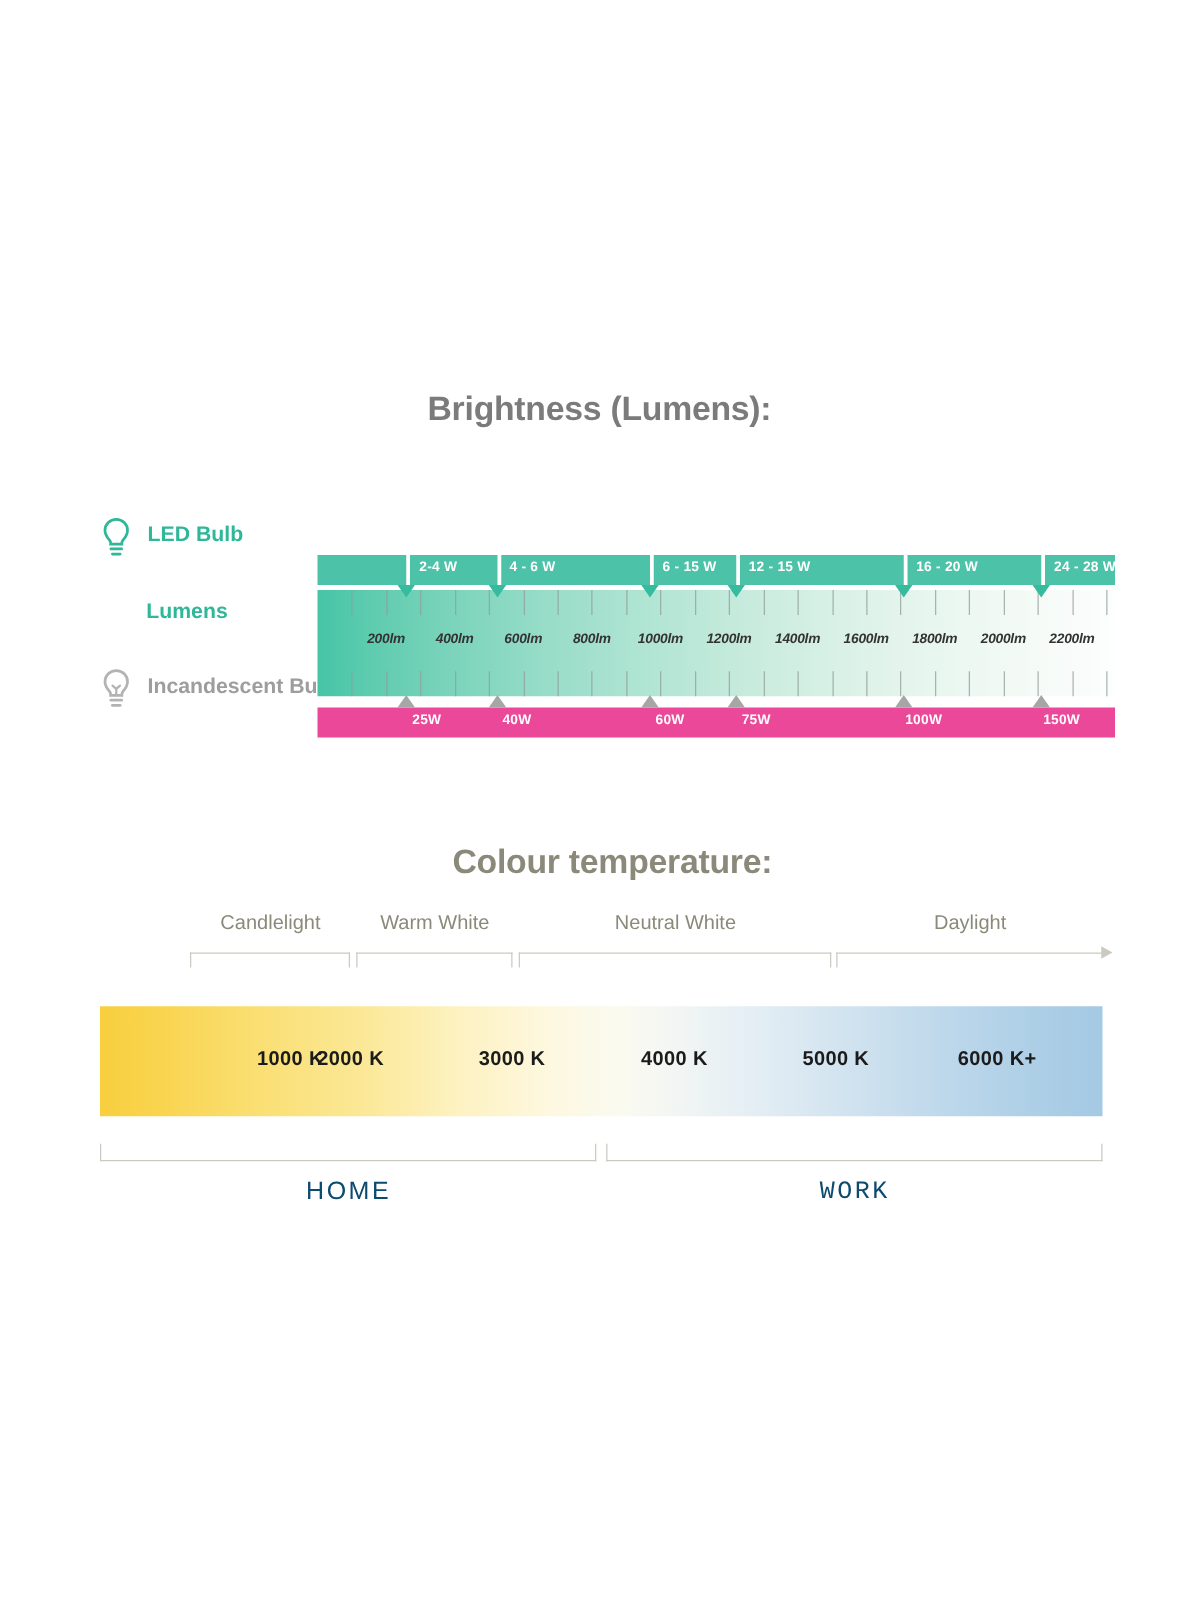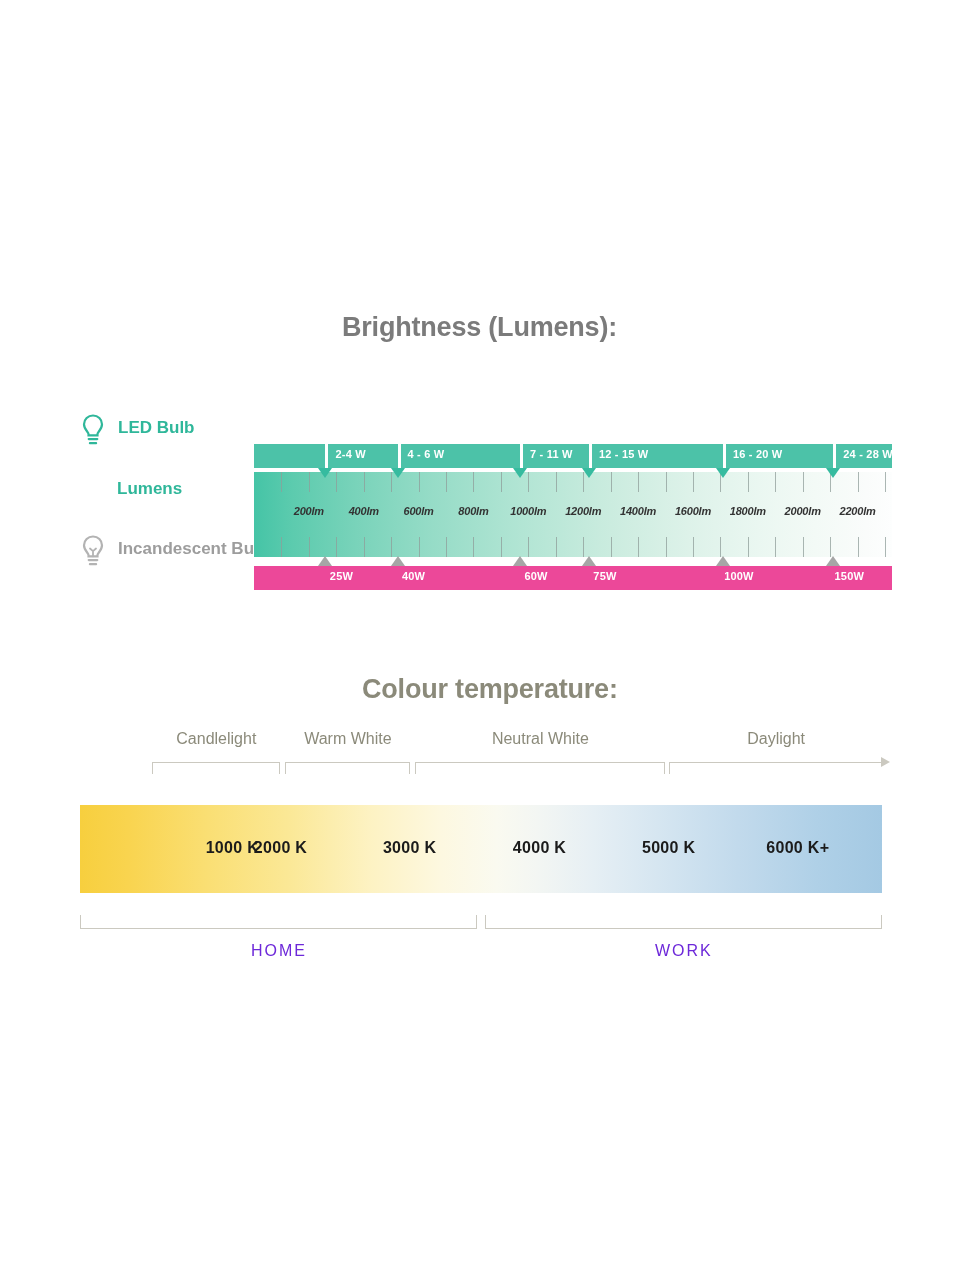--- a/index.html
+++ b/index.html
@@ -186,22 +186,22 @@
     position: absolute;
     top: 185px;
     height: 14px;
     border-bottom: 1.5px solid #cbc9c0;
     border-left: 1.5px solid #cbc9c0;
     border-right: 1.5px solid #cbc9c0;
   }
   .hw-label {
     position: absolute;
     top: 212px;
-    font-size: 16px;
-    color: #6d28d9;
+    font-size: 20px;
+    color: #0c4a6e;
     letter-spacing: 2px;
     white-space: nowrap;
     transform: translateX(-50%);
   }
 </style>
 </head>
 <body>
 
 <div id="page">
 
@@ -237,21 +237,21 @@
   <div id="brightness-chart">
     <div class="watt-bar" id="watt-bar">
         <div class="watt-seg" style="left: 0%; width: 11.2%;"></div>
         <div class="watt-seg" style="left: 11.2%; width: 11.3%;">
           <span class="wlabel">2-4 W</span>
         </div>
         <div class="watt-seg" style="left: 22.5%; width: 19.2%;">
           <span class="wlabel">4 - 6 W</span>
         </div>
         <div class="watt-seg" style="left: 41.7%; width: 10.8%;">
-          <span class="wlabel">7 - 11 W</span>
+          <span class="wlabel">6 - 15 W</span>
         </div>
         <div class="watt-seg" style="left: 52.5%; width: 21%;">
           <span class="wlabel">12 - 15 W</span>
         </div>
         <div class="watt-seg" style="left: 73.5%; width: 17.3%;">
           <span class="wlabel">16 - 20 W</span>
         </div>
         <div class="watt-seg" style="left: 90.8%; width: 9.2%;">
           <span class="wlabel">24 - 28 W</span>
         </div>
@@ -353,16 +353,16 @@
       <div class="ct-cat-label" style="left: 33.4%;">Warm White</div>
       <div class="ct-bracket" style="left: 25.6%; width: 15.6%;"></div>
       <div class="ct-cat-label" style="left: 57.4%;">Neutral White</div>
       <div class="ct-bracket" style="left: 41.8%; width: 31.1%;"></div>
       <div class="ct-cat-label" style="left: 86.8%;">Daylight</div>
       <div class="ct-bracket open-right" style="left: 73.5%; width: 26.5%;"></div>
       <div class="ct-arrow" style="left: calc(100% - 1px);"></div>
       <div class="hw-bracket" style="left: 0%; width: 49.5%;"></div>
       <div class="hw-label" style="left: 24.8%;">HOME</div>
       <div class="hw-bracket" style="left: 50.5%; width: 49.5%;"></div>
-      <div class="hw-label" style="left: 75.3%;">WORK</div>
+      <div class="hw-label" style="left: 75.3%; font-family: Liberation Mono, monospace;">WORK</div>
     </div>
 
 </div>
 
 </body></html>

